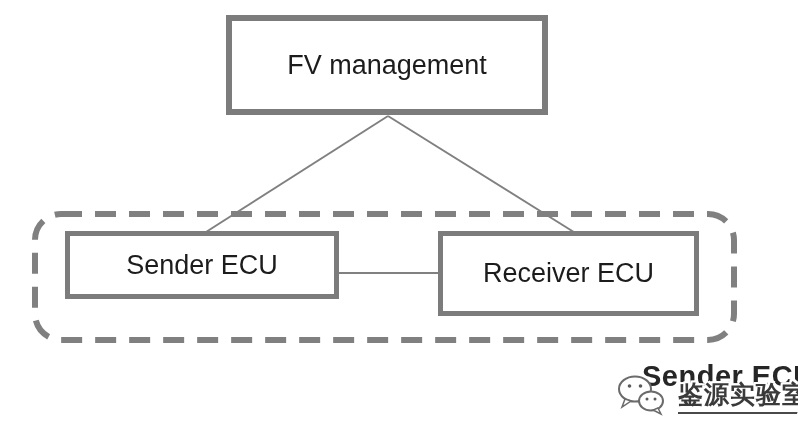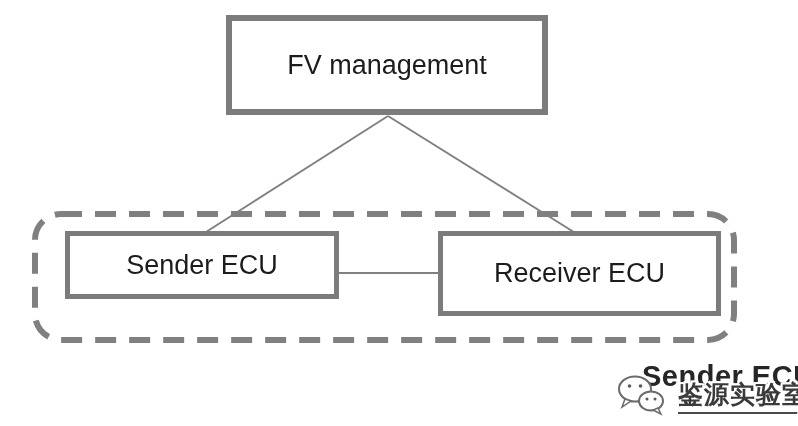--- a/index.html
+++ b/index.html
@@ -47,21 +47,21 @@
     left: 65px;
     top: 231px;
     width: 274px;
     height: 68px;
     border: 5px solid #7c7c7c;
     font-size: 27px;
   }
   #receiver-node {
     left: 438px;
     top: 231px;
-    width: 283px;
+    width: 261px;
     height: 85px;
     border: 5px solid #7c7c7c;
     font-size: 27px;
   }
   #slave-label {
     position: absolute;
     left: 642px;
     top: 360px;
     font-size: 29px;
     font-weight: 600;

